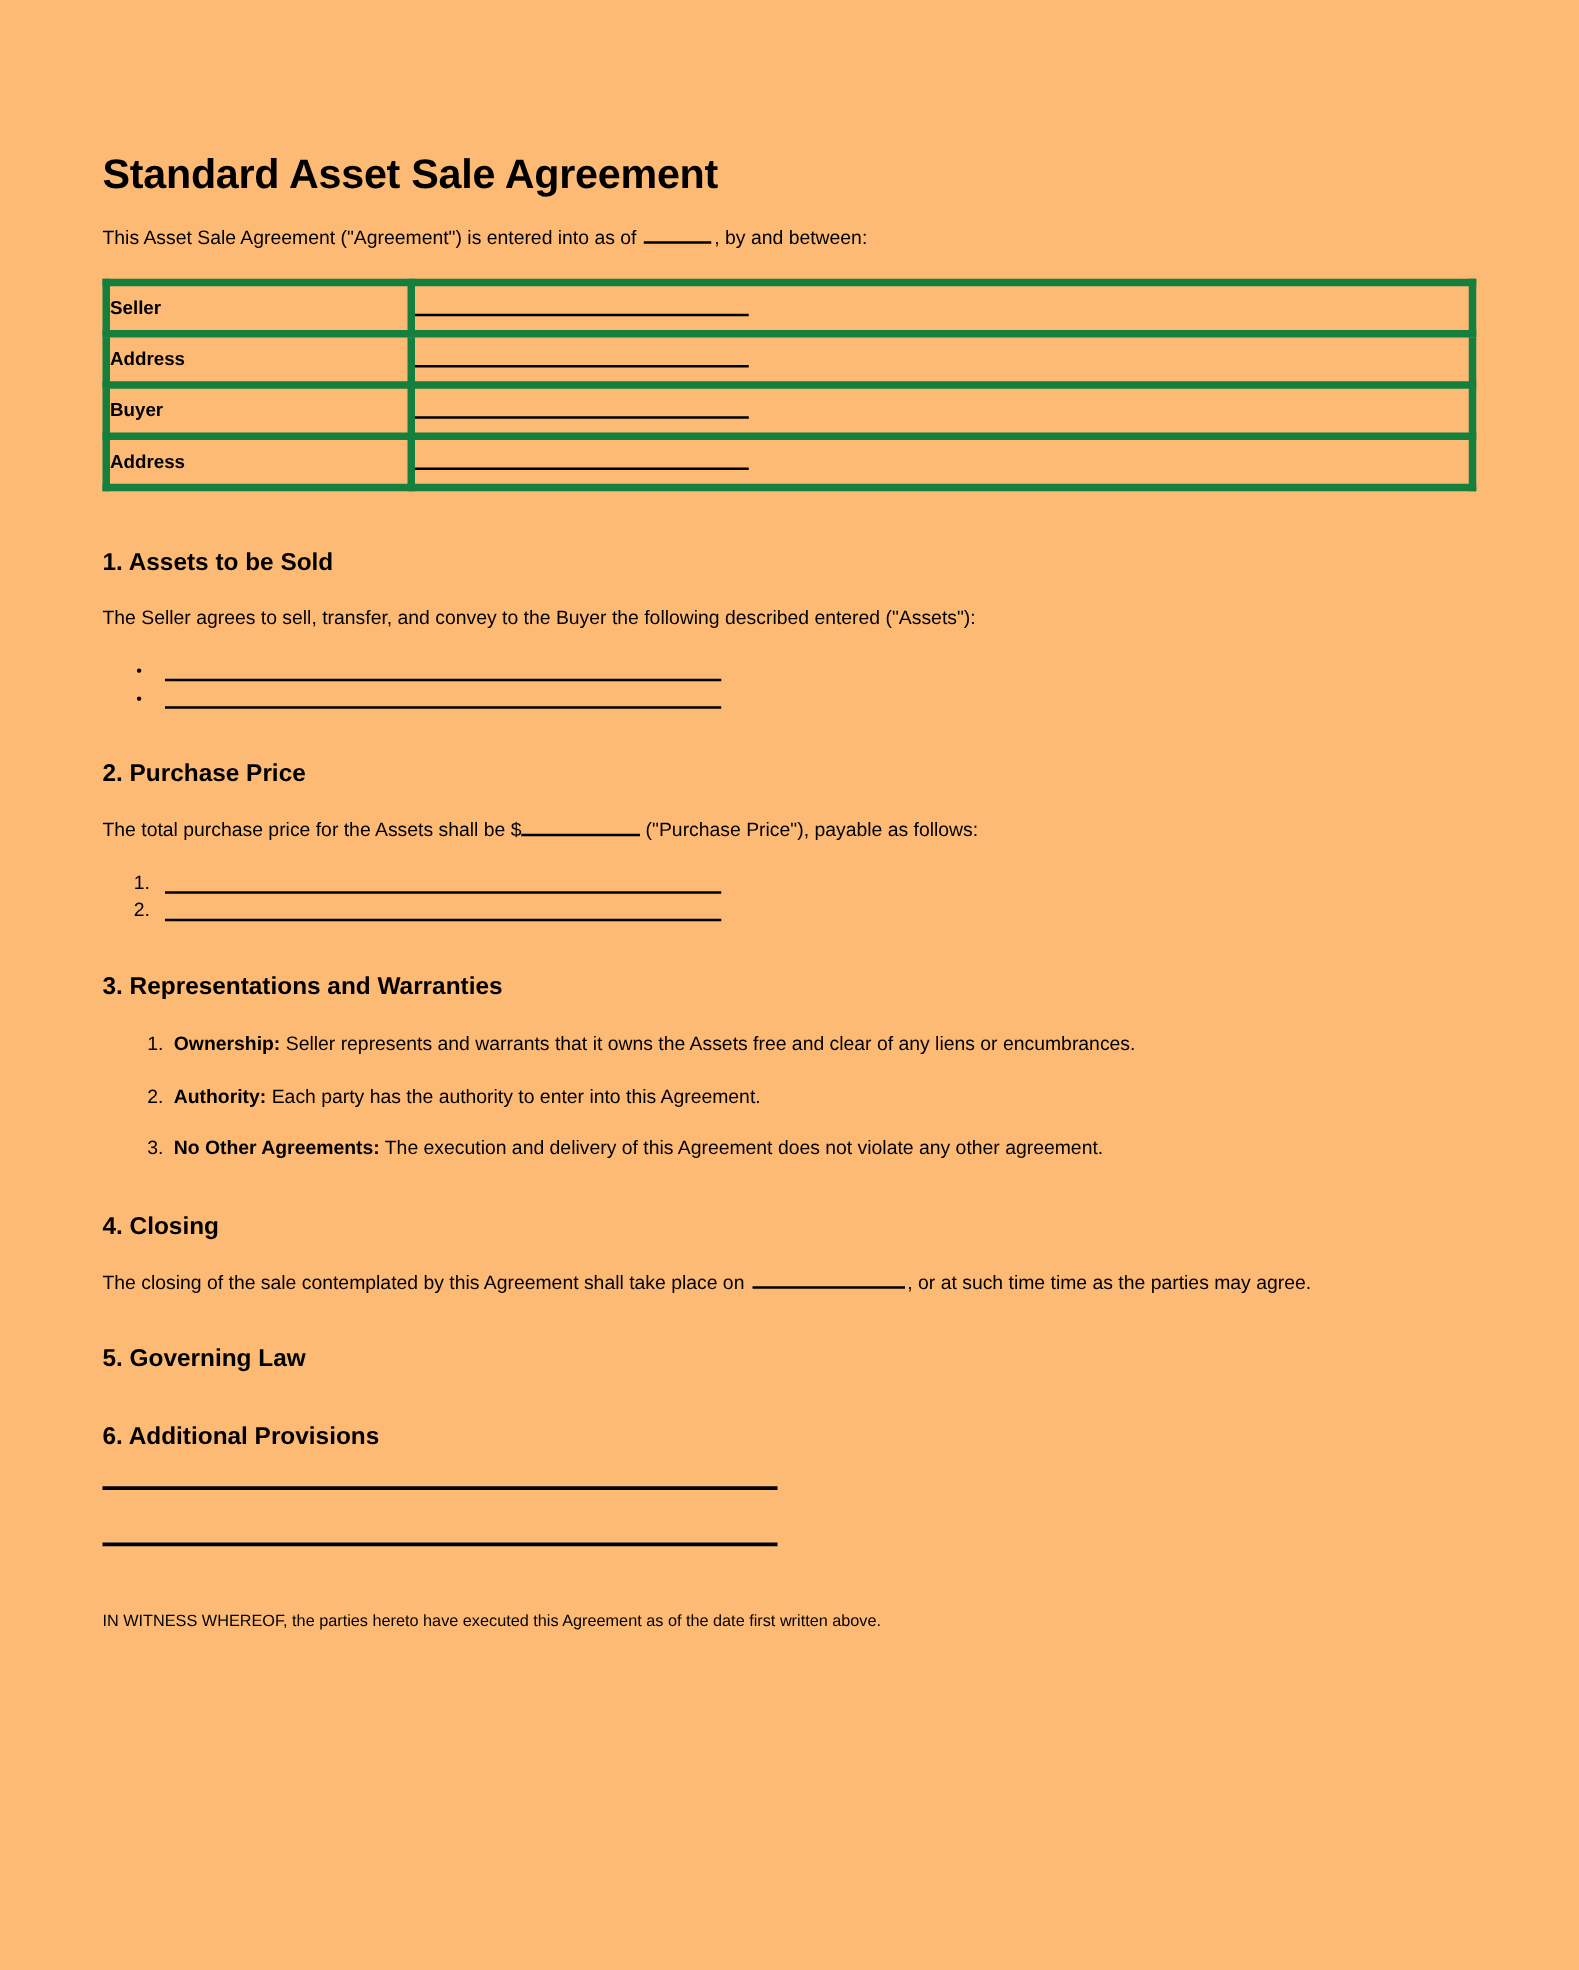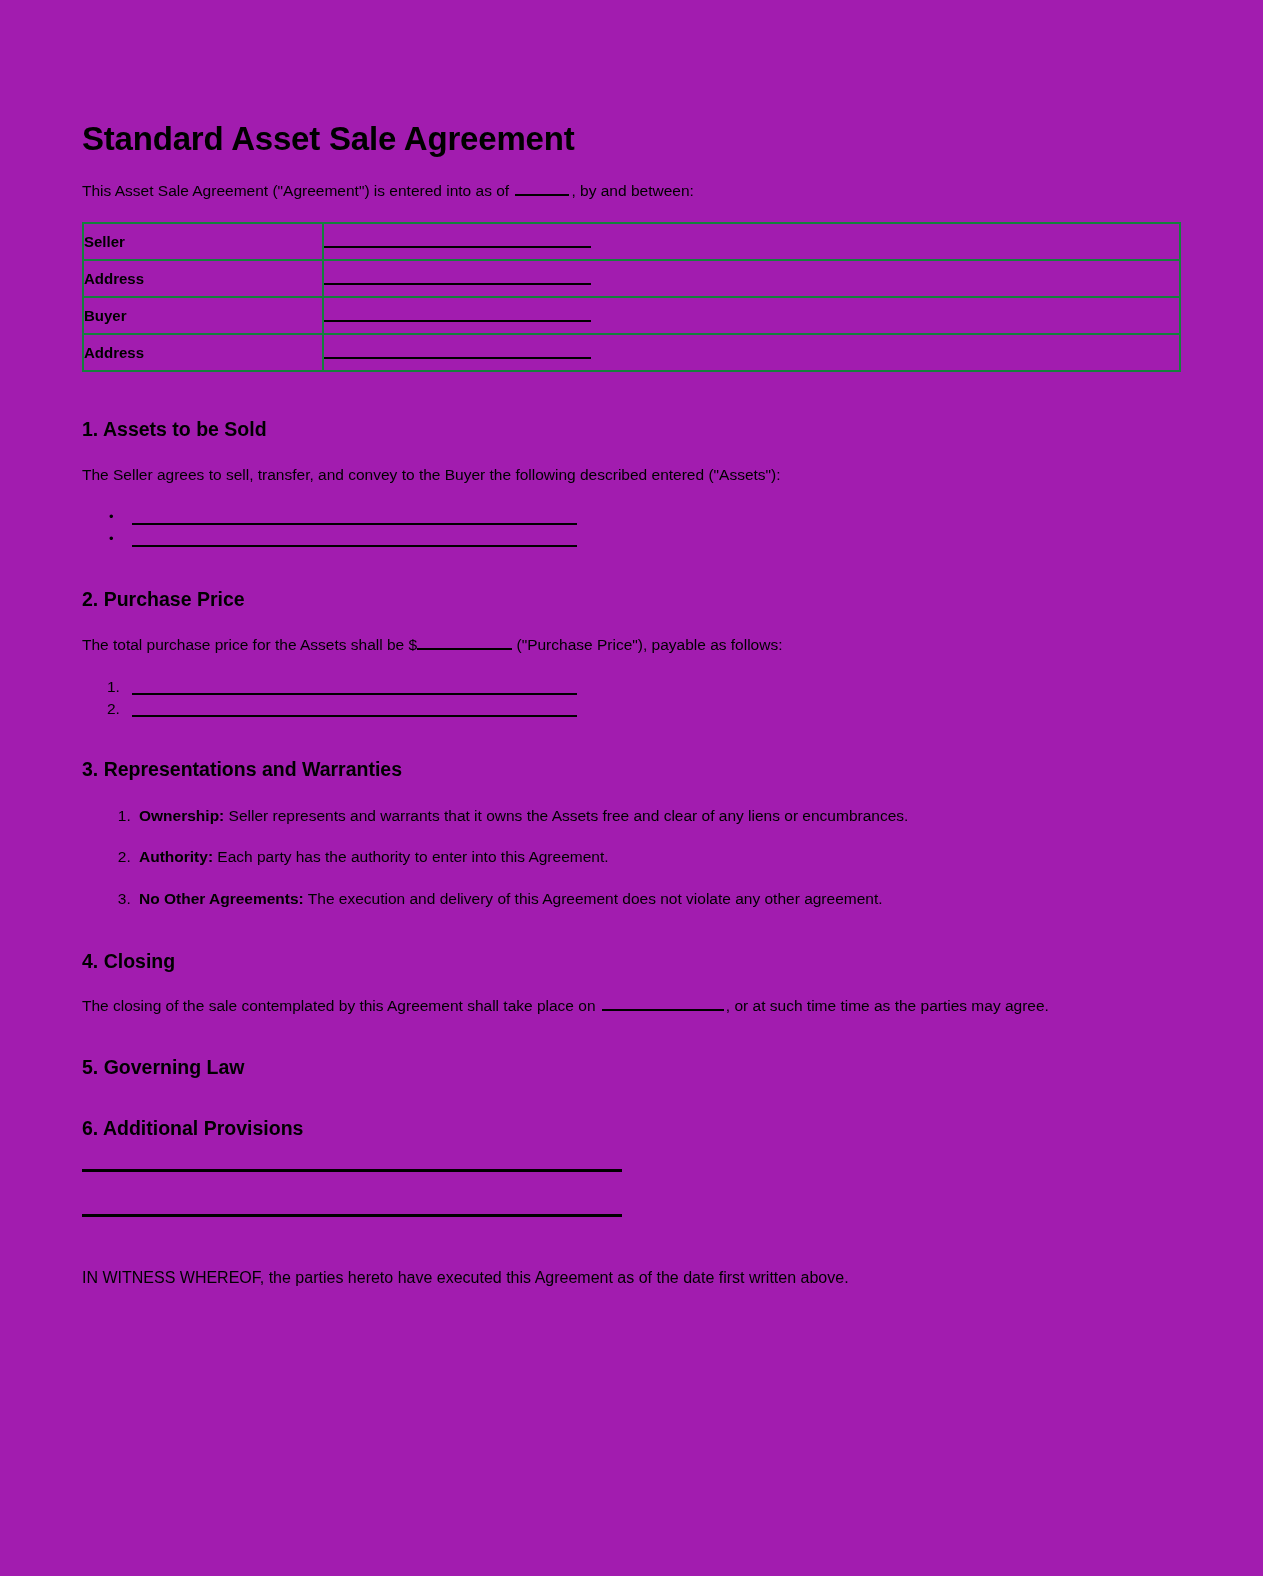--- a/index.html
+++ b/index.html
@@ -12,21 +12,21 @@
     width: 1263px;
     height: 1576px;
     font-family: "Liberation Sans", sans-serif;
     color: #000000;
     -webkit-font-smoothing: antialiased;
   }
   .page {
     position: relative;
     width: 1263px;
     height: 1576px;
-    background: #a21caf;
+    background: #fdba74;
     box-sizing: border-box;
     padding: 120px 82px 0 82px;
   }
   .doc-title {
     font-size: 33px;
     font-weight: bold;
     line-height: 1.15;
     margin: 0 0 22px 0;
     letter-spacing: -0.2px;
   }
@@ -54,21 +54,21 @@
     vertical-align: baseline;
   }
   
   table.parties {
     border-collapse: collapse;
     width: 1099px;
     margin: 0 0 46px 0;
     table-layout: fixed;
   }
   table.parties td {
-    border: 2px solid #15803d;
+    border: 6px solid #15803d;
     padding: 0;
     height: 35px;
     vertical-align: middle;
   }
   td.party-label {
     width: 238px;
     font-size: 15px;
     font-weight: bold;
     padding-left: 12px;
   }
@@ -132,21 +132,21 @@
   ol.rep-list li b { font-weight: bold; }
 
   .prov-line {
     width: 540px;
     border-bottom: 3px solid #000;
     height: 0;
     margin: 28px 0 0 0;
   }
   .prov-line.second { margin-top: 42px; }
   .witness {
-    font-size: 16px;
+    font-size: 13px;
     margin: 52px 0 0 0;
   }
 </style>
 </head>
 <body>
 
 <div class="page">
 
   <h1 class="doc-title">Standard Asset Sale Agreement</h1>
 

